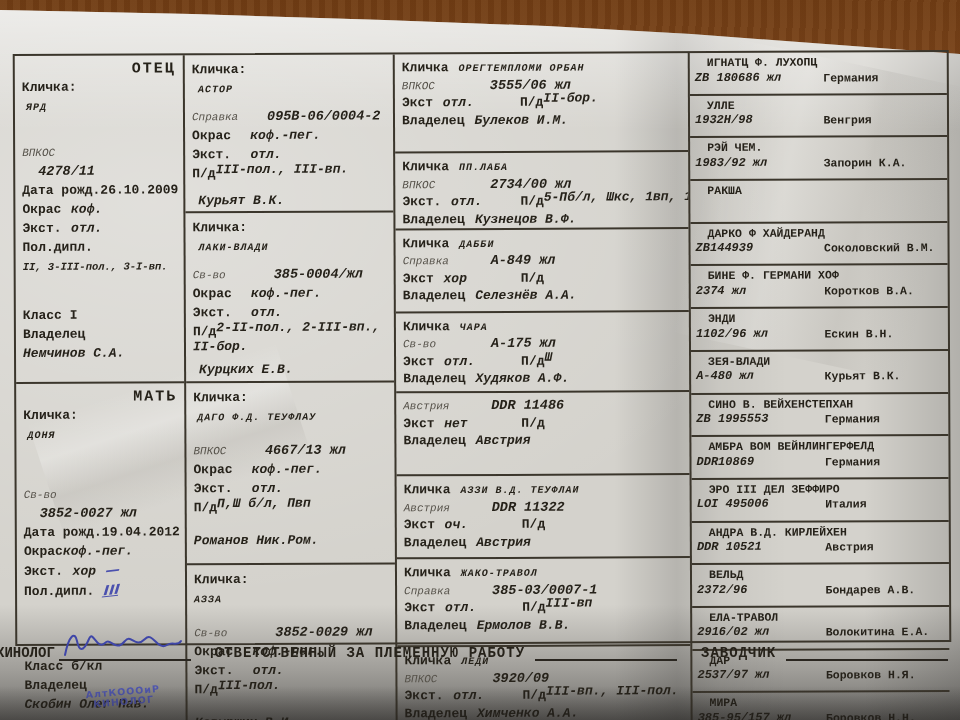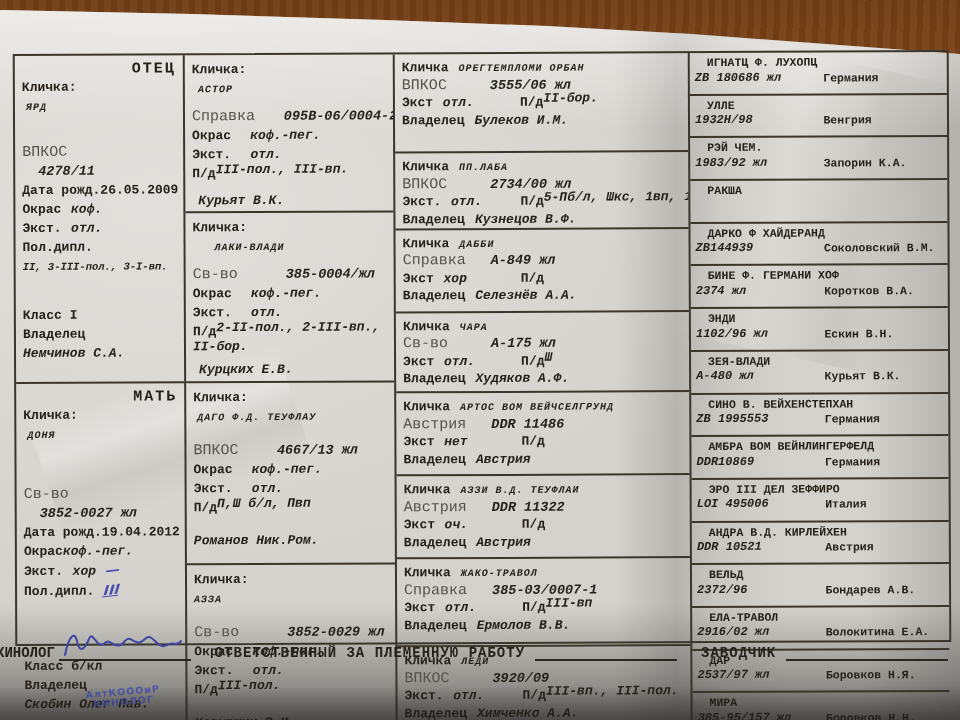--- a/index.html
+++ b/index.html
@@ -31,21 +31,21 @@
   .sheet { position:absolute; left:14px; top:52px; width:936px; height:592px;
     transform:rotate(-.25deg); display:grid; grid-template-columns:170px 210px 295px 1fr;
     border:2px solid #3b362c; color:#26221a; }
   .col { display:flex; flex-direction:column; border-right:2px solid #3b362c; min-width:0; }
   .col:last-child { border-right:none; }
   .cell { border-bottom:2px solid #3b362c; padding:5px 7px; overflow:hidden; }
   .cell:last-child { border-bottom:none; }
 
   .hdr { text-align:right; font-weight:700; font-size:15px; letter-spacing:2px; }
   .lbl { font-weight:700; font-size:13px; }
-  .faint { font-weight:400; font-size:15px; color:#56524a; }
+  .faint { font-weight:400; font-size:11px; color:#56524a;font-style:italic; }
   .vi  { font-style:italic; font-weight:700; font-size:13px; }
   .nm  { font-style:italic; font-weight:700; font-size:10px; letter-spacing:1px; }
   .num { font-style:italic; font-weight:700; font-size:13.5px; }
   .sup { font-style:italic; font-weight:700; font-size:13px; position:relative; top:-4px; }
   .row { line-height:18px; white-space:nowrap; }
   .gap8 { height:8px; } .gap14 { height:14px; } .gap26 { height:26px; } .gap30 { height:30px; }
   .ind { padding-left:16px; }
   .hand { color:#4a50ae; font-family:"DejaVu Sans",sans-serif; font-weight:700;
           display:inline-block; transform:skewX(-22deg) rotate(-6deg); font-size:14px; }
 
@@ -94,21 +94,21 @@
 <div class="sheet">
 
   <div class="col">
     <div class="cell" style="flex:278">
       <div class="hdr">ОТЕЦ</div>
       <div class="row"><span class="lbl">Кличка:</span></div>
       <div class="row"><span class="nm" style="margin-left:4px;">ЯРД</span></div>
       <div class="gap26"></div>
       <div class="row"><span class="faint">ВПКОС</span></div>
       <div class="row ind"><span class="num">4278/11</span></div>
-      <div class="row"><span class="lbl">Дата рожд.26.05.2009</span></div>
+      <div class="row"><span class="lbl">Дата рожд.26.10.2009</span></div>
       <div class="row"><span class="lbl">Окрас</span> <span class="vi">коф.</span></div>
       <div class="row"><span class="lbl">Экст.</span> <span class="vi">отл.</span></div>
       <div class="row"><span class="lbl">Пол.дипл.</span></div>
       <div class="row"><span class="sup" style="top:0;font-size:10.5px">II, 3-III-пол., 3-I-вп.</span></div>
       <div class="gap30"></div>
       <div class="row"><span class="lbl">Класс I</span></div>
       <div class="row"><span class="lbl">Владелец</span></div>
       <div class="row"><span class="vi">Немчинов С.А.</span></div>
     </div>
     <div class="cell" style="flex:302">
@@ -138,21 +138,21 @@
       <div class="gap8"></div>
       <div class="row"><span class="faint">Справка</span>&nbsp;&nbsp;&nbsp;<span class="num">095В-06/0004-2</span></div>
       <div class="row"><span class="lbl">Окрас</span>&nbsp;&nbsp;<span class="vi">коф.-пег.</span></div>
       <div class="row"><span class="lbl">Экст.</span>&nbsp;&nbsp;<span class="vi">отл.</span></div>
       <div class="row"><span class="lbl">П/д</span><span class="sup">III-пол., III-вп.</span></div>
       <div class="gap8"></div>
       <div class="row"><span class="vi" style="margin-left:6px;">Курьят В.К.</span></div>
     </div>
     <div class="cell" style="flex:145">
       <div class="row"><span class="lbl">Кличка:</span></div>
-      <div class="row"><span class="nm" style="margin-left:22px;">ЛАКИ-ВЛАДИ</span></div>
+      <div class="row"><span class="nm" style="margin-left:6px;">ЛАКИ-ВЛАДИ</span></div>
       <div class="gap8"></div>
       <div class="row"><span class="faint">Св-во</span>&nbsp;&nbsp;&nbsp;&nbsp;&nbsp;<span class="num">385-0004/жл</span></div>
       <div class="row"><span class="lbl">Окрас</span>&nbsp;&nbsp;<span class="vi">коф.-пег.</span></div>
       <div class="row"><span class="lbl">Экст.</span>&nbsp;&nbsp;<span class="vi">отл.</span></div>
       <div class="row" style="white-space:normal;"><span class="lbl">П/д</span><span class="sup">2-II-пол., 2-III-вп., II-бор.</span></div>
       <div class="row"><span class="vi" style="margin-left:6px;">Курцких Е.В.</span></div>
     </div>
     <div class="cell" style="flex:155">
       <div class="row"><span class="lbl">Кличка:</span></div>
       <div class="row"><span class="nm" style="margin-left:4px;">ДАГО Ф.Д. ТЕУФЛАУ</span></div>
@@ -220,21 +220,20 @@
           <span class="faint">Св-во</span>
           <span class="num">А-175 жл</span>
         </div>
       <div class="r3">
           <span class="eg"><span class="lbl">Экст</span> <span class="vi">отл.</span></span>
           <span><span class="lbl">П/д</span><span class="sup">Ш</span></span>
         </div>
       <div class="r4"><span class="lbl">Владелец</span><span class="vi">Худяков А.Ф.</span></div>
     </div>
     <div class="cell g3" style="flex:70">
-      <div class="r1"><span class="lbl">Кличка</span><span class="nm">АРТОС ВОМ ВЕЙЧСЕЛГРУНД</span></div>
       <div class="r2">
           <span class="faint">Австрия</span>
           <span class="num">DDR 11486</span>
         </div>
       <div class="r3">
           <span class="eg"><span class="lbl">Экст</span> <span class="vi">нет</span></span>
           <span><span class="lbl">П/д</span><span class="sup"></span></span>
         </div>
       <div class="r4"><span class="lbl">Владелец</span><span class="vi">Австрия</span></div>
     </div>

